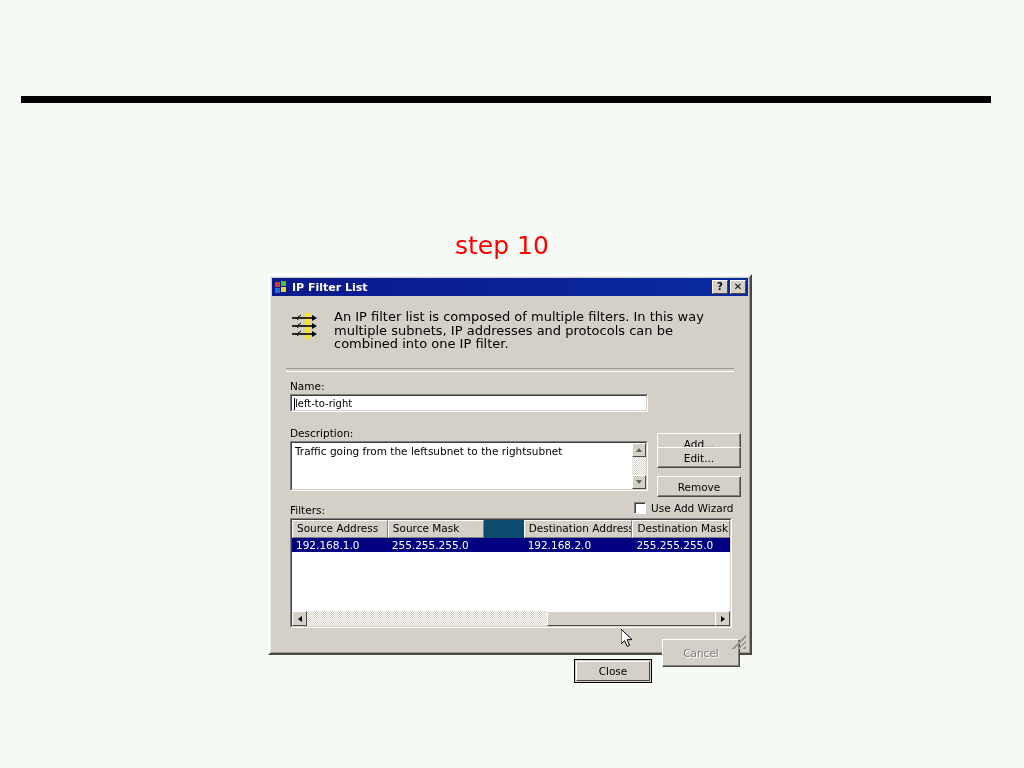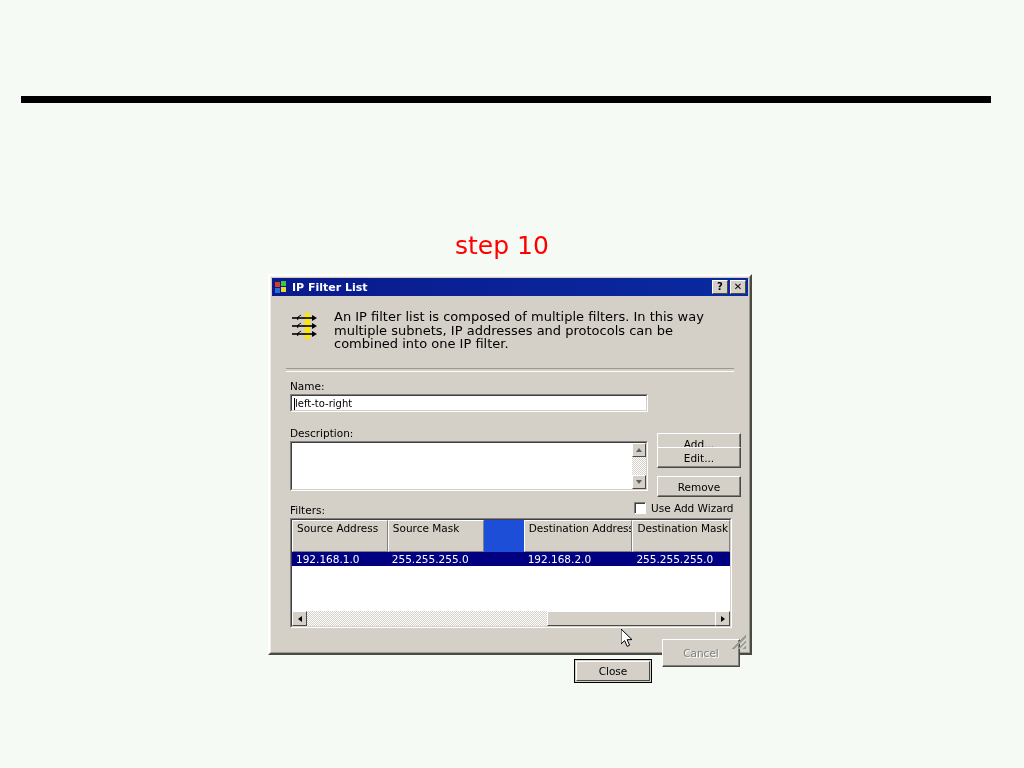--- a/index.html
+++ b/index.html
@@ -364,22 +364,22 @@
   
   .listview {
     position: absolute;
     left: 18px;
     top: 222px;
     width: 442px;
     height: 110px;
   }
   .lv-head {
     display: flex;
-    height: 32px;
-    background: #1d4ed8;
+    height: 18px;
+    background: #0c4a6e;
   }
   .lv-th {
     background: #d4d0c8;
     border-top: 1px solid #ffffff;
     border-left: 1px solid #ffffff;
     border-right: 1px solid #808080;
     border-bottom: 1px solid #808080;
     box-sizing: border-box;
     font-size: 10.5px;
     padding-left: 4px;
@@ -558,20 +558,21 @@
         <div class="sunken-in">
           <div class="caret"></div>
           <div class="name-value">left-to-right</div>
         </div>
       </div>
 
       <div class="lbl lbl-desc">Description:</div>
 
       <div class="desc-field sunken">
         <div class="sunken-in">
+          <div class="desc-value">Traffic going from the leftsubnet to the rightsubnet</div>
           <div class="vscroll">
             <div class="vscroll-track"></div>
             <div class="sb-btn sb-up">
                 <div class="arrow-u"></div>
               </div>
             <div class="sb-btn sb-dn">
                 <div class="arrow-d"></div>
               </div>
           </div>
         </div>

